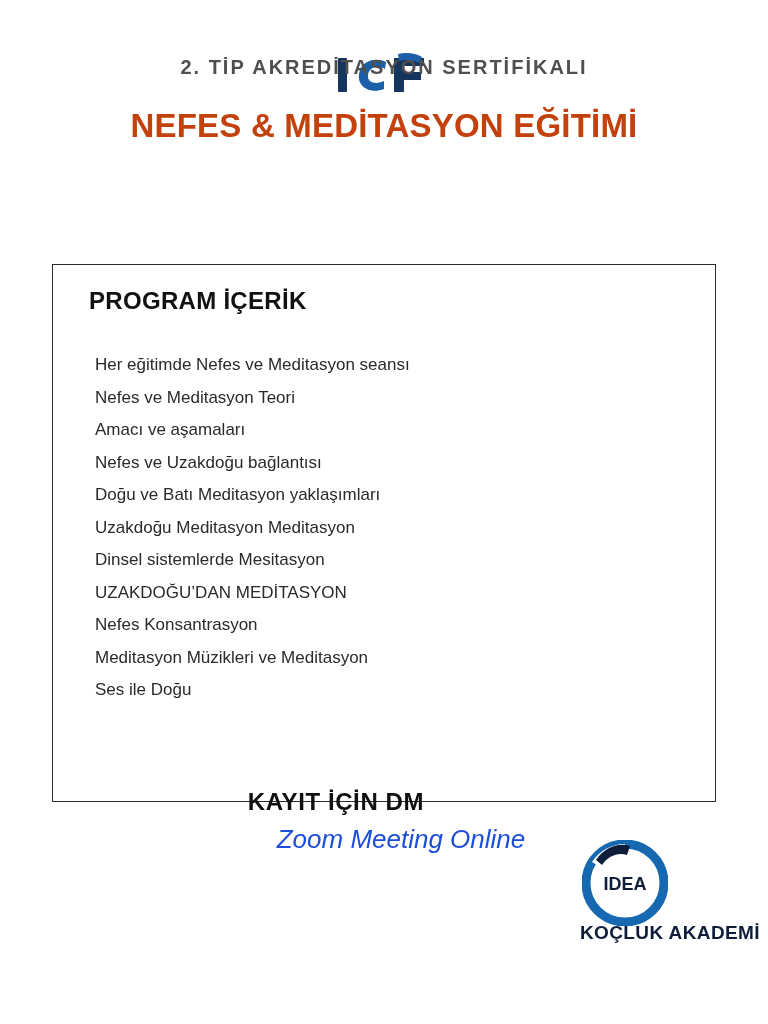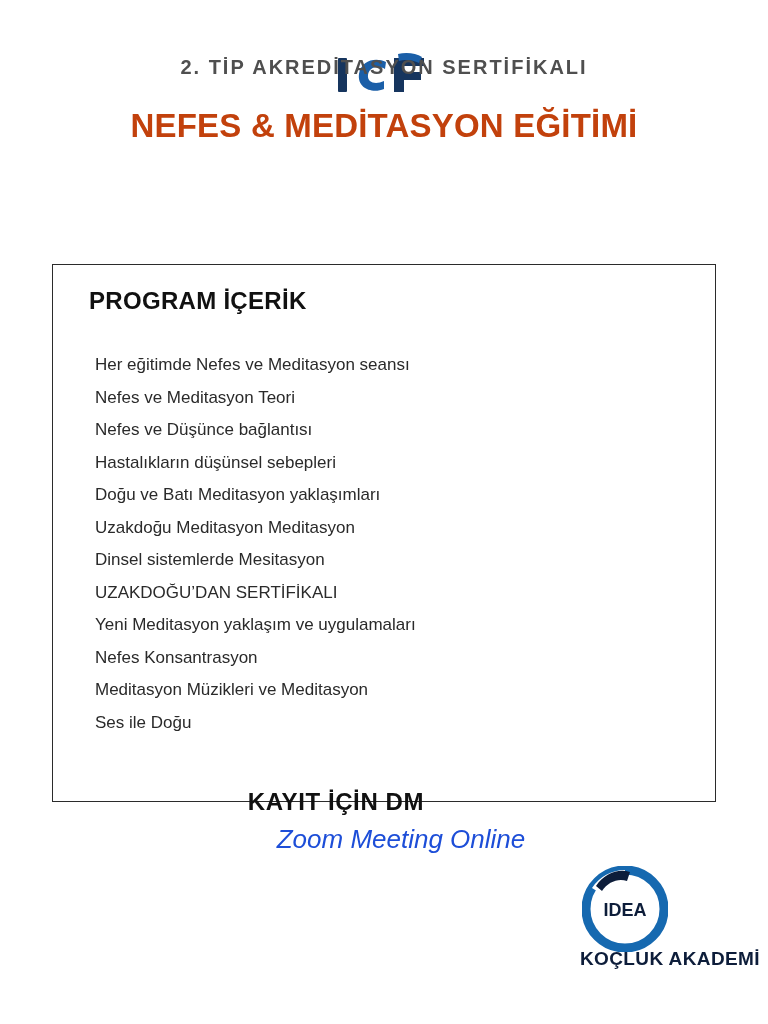--- a/index.html
+++ b/index.html
@@ -97,21 +97,21 @@
     font-size: 26px;
     font-style: italic;
     color: #1d4ed8;
     padding-left: 17px;
   }
 
   
   .idea-logo {
     position: absolute;
     left: 540px;
-    top: 866px;
+    top: 840px;
     width: 220px;
     height: 110px;
   }
   .idea-mark {
     position: absolute;
     left: 42px;
     top: 0;
     width: 86px;
     height: 86px;
   }
@@ -143,27 +143,26 @@
 
 <div class="cert-line">2. TİP AKREDİTASYON SERTİFİKALI</div>
 
 <div class="main-title">NEFES &amp; MEDİTASYON EĞİTİMİ</div>
 
 <div class="program-box">
   <div class="program-heading">PROGRAM İÇERİK</div>
   <ul class="program-list">
     <li>Her eğitimde Nefes ve Meditasyon seansı</li>
     <li>Nefes ve Meditasyon Teori</li>
-    <li>Nefes ve Düşünce bağlantısı</li>
-    <li>Hastalıkların düşünsel sebepleri</li>
+    <li>Amacı ve aşamaları</li>
+    <li>Nefes ve Uzakdoğu bağlantısı</li>
     <li>Doğu ve Batı Meditasyon yaklaşımları</li>
     <li>Uzakdoğu Meditasyon Meditasyon</li>
     <li>Dinsel sistemlerde Mesitasyon</li>
-    <li>UZAKDOĞU’DAN SERTİFİKALI</li>
-    <li>Yeni Meditasyon yaklaşım ve uygulamaları</li>
+    <li>UZAKDOĞU’DAN MEDİTASYON</li>
     <li>Nefes Konsantrasyon</li>
     <li>Meditasyon Müzikleri ve Meditasyon</li>
     <li>Ses ile Doğu</li>
   </ul>
 </div>
 
 <div class="cta">KAYIT İÇİN DM</div>
 <div class="zoom">Zoom Meeting Online</div>
 
 <div class="idea-logo">

